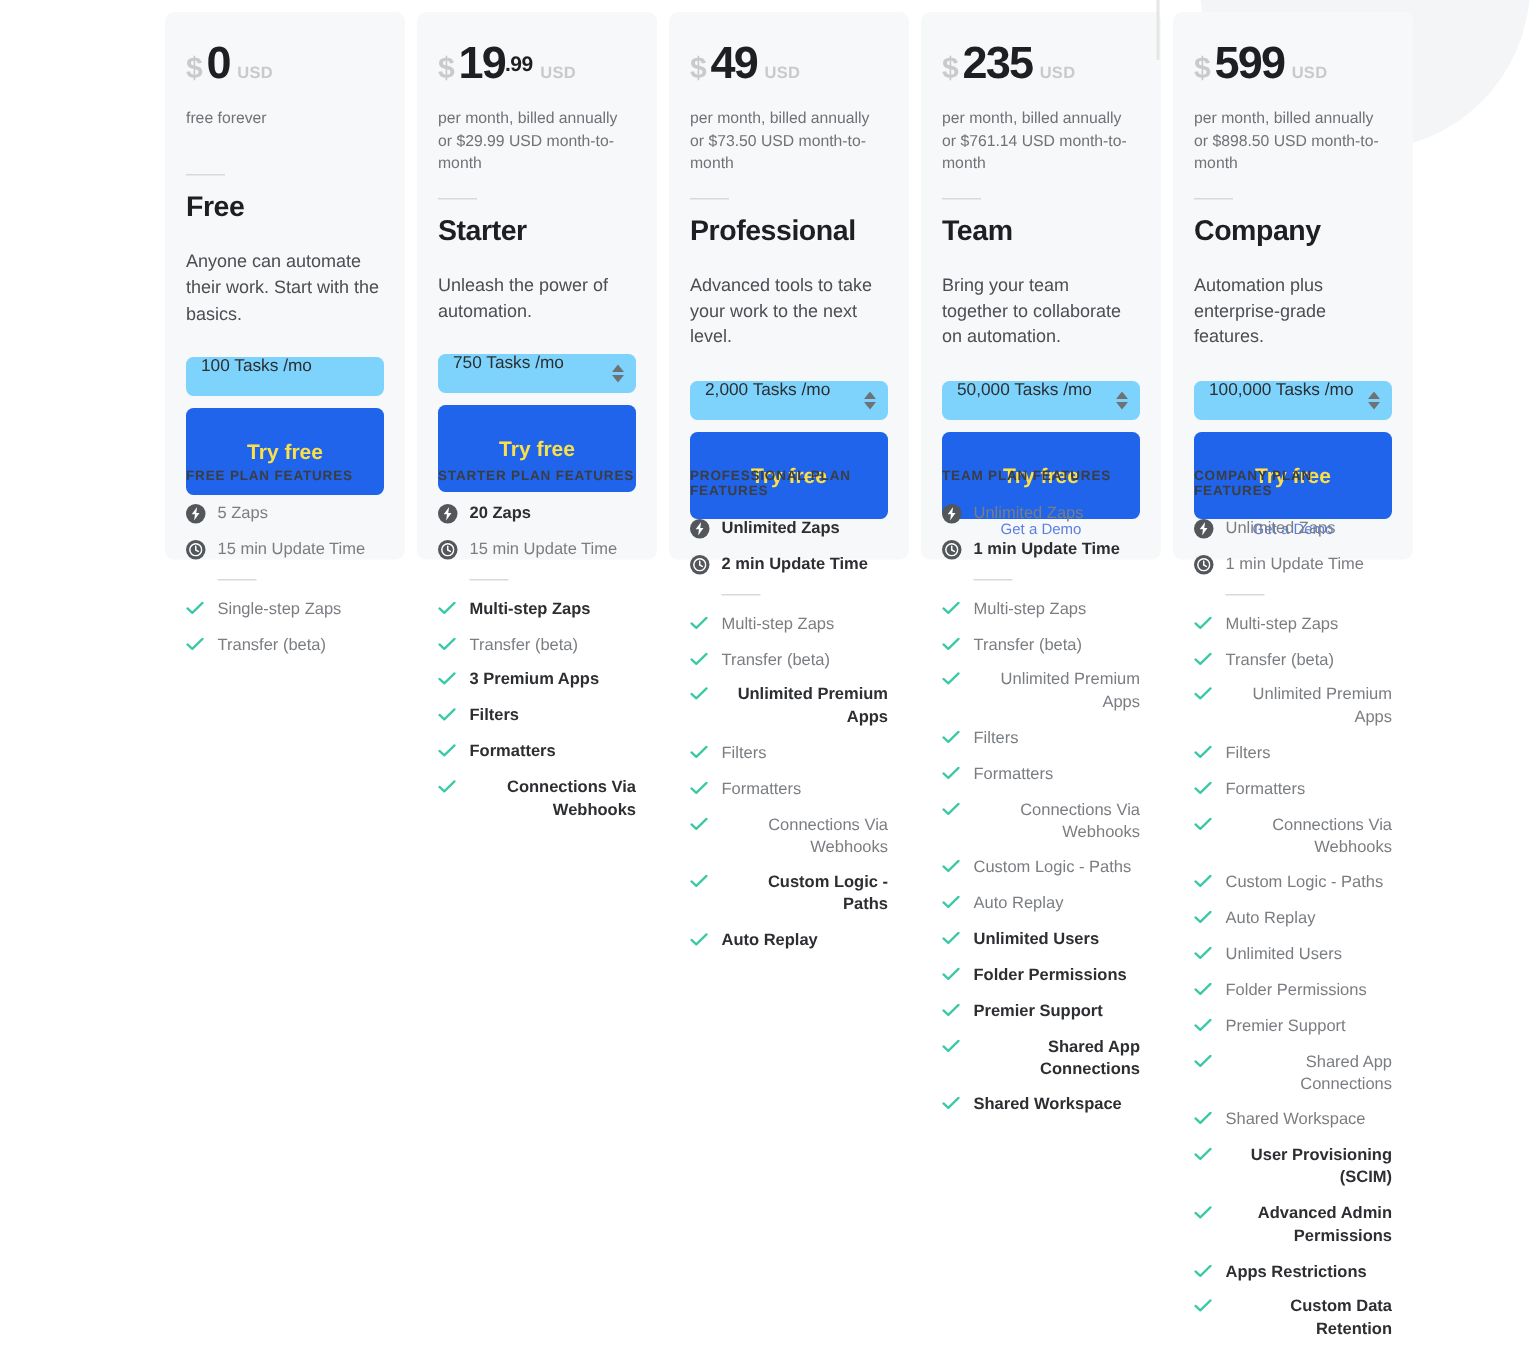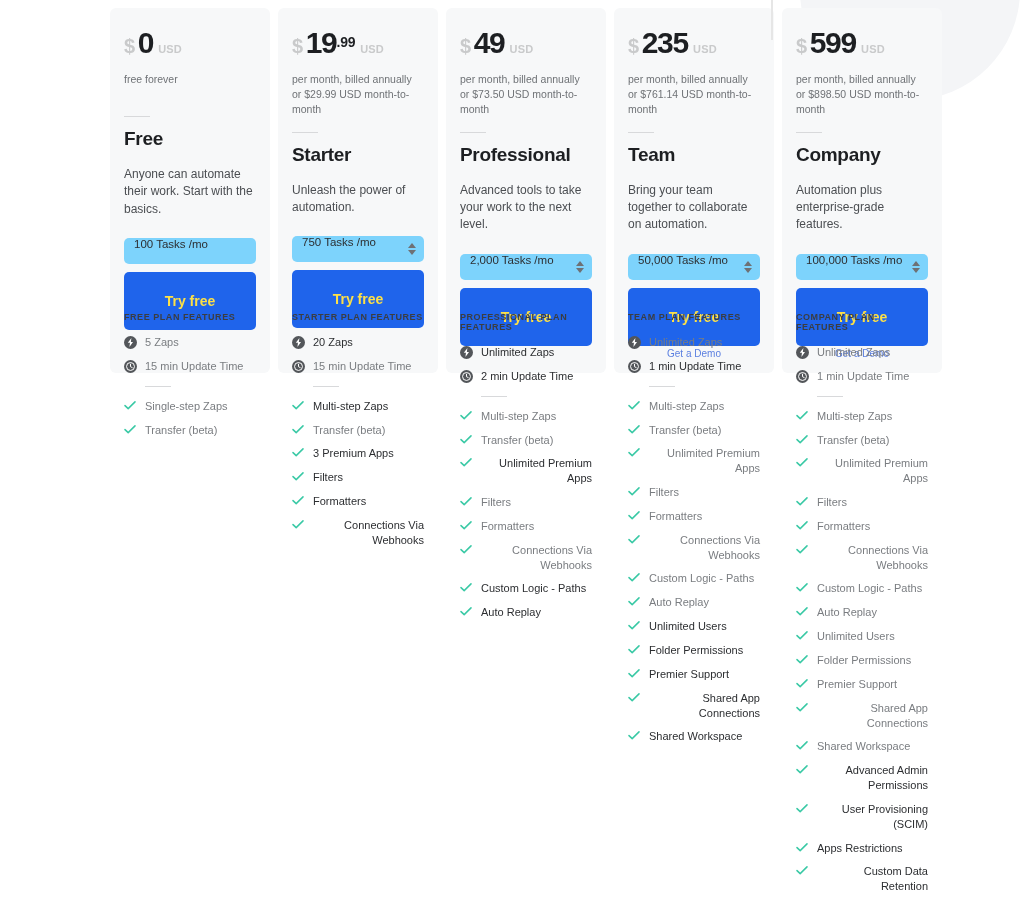--- a/index.html
+++ b/index.html
@@ -209,21 +209,21 @@
     display: flex;
     align-items: flex-start;
     margin-bottom: 9px;
   }
   .frow .txt {
     font-size: 11px;
     line-height: 1.35;
     color: #7a7d81;
     text-align: right;
   }
-  .frow.bold .txt { color: #2c2e31; font-weight: 400; }
+  .frow.bold .txt { color: #2c2e31; font-weight: 700; }
 
   
   .badge {
     flex: 0 0 auto;
     width: 13px;
     height: 13px;
     border-radius: 50%;
     background: #53565a;
     margin-right: 8px;
     margin-top: 1px;
@@ -793,36 +793,36 @@
             </svg>
           </span>
           <span class="txt">Shared Workspace</span>
         </div>
         <div class="frow bold">
           <span class="check">
             <svg width="12" height="9" viewBox="0 0 12 9">
               <path d="M1 4.6 L4.2 7.6 L11 0.9" fill="none" stroke="#39c9a5" stroke-width="1.5" stroke-linecap="round" stroke-linejoin="round"></path>
             </svg>
           </span>
+          <span class="txt">User Provisioning (SCIM)</span>
+        </div>
+        <div class="frow bold">
+          <span class="check">
+            <svg width="12" height="9" viewBox="0 0 12 9">
+              <path d="M1 4.6 L4.2 7.6 L11 0.9" fill="none" stroke="#39c9a5" stroke-width="1.5" stroke-linecap="round" stroke-linejoin="round"></path>
+            </svg>
+          </span>
           <span class="txt">Advanced Admin Permissions</span>
         </div>
         <div class="frow bold">
           <span class="check">
             <svg width="12" height="9" viewBox="0 0 12 9">
               <path d="M1 4.6 L4.2 7.6 L11 0.9" fill="none" stroke="#39c9a5" stroke-width="1.5" stroke-linecap="round" stroke-linejoin="round"></path>
             </svg>
           </span>
-          <span class="txt">User Provisioning (SCIM)</span>
-        </div>
-        <div class="frow bold">
-          <span class="check">
-            <svg width="12" height="9" viewBox="0 0 12 9">
-              <path d="M1 4.6 L4.2 7.6 L11 0.9" fill="none" stroke="#39c9a5" stroke-width="1.5" stroke-linecap="round" stroke-linejoin="round"></path>
-            </svg>
-          </span>
           <span class="txt">Apps Restrictions</span>
         </div>
         <div class="frow bold">
           <span class="check">
             <svg width="12" height="9" viewBox="0 0 12 9">
               <path d="M1 4.6 L4.2 7.6 L11 0.9" fill="none" stroke="#39c9a5" stroke-width="1.5" stroke-linecap="round" stroke-linejoin="round"></path>
             </svg>
           </span>
           <span class="txt">Custom Data Retention</span>
         </div>

